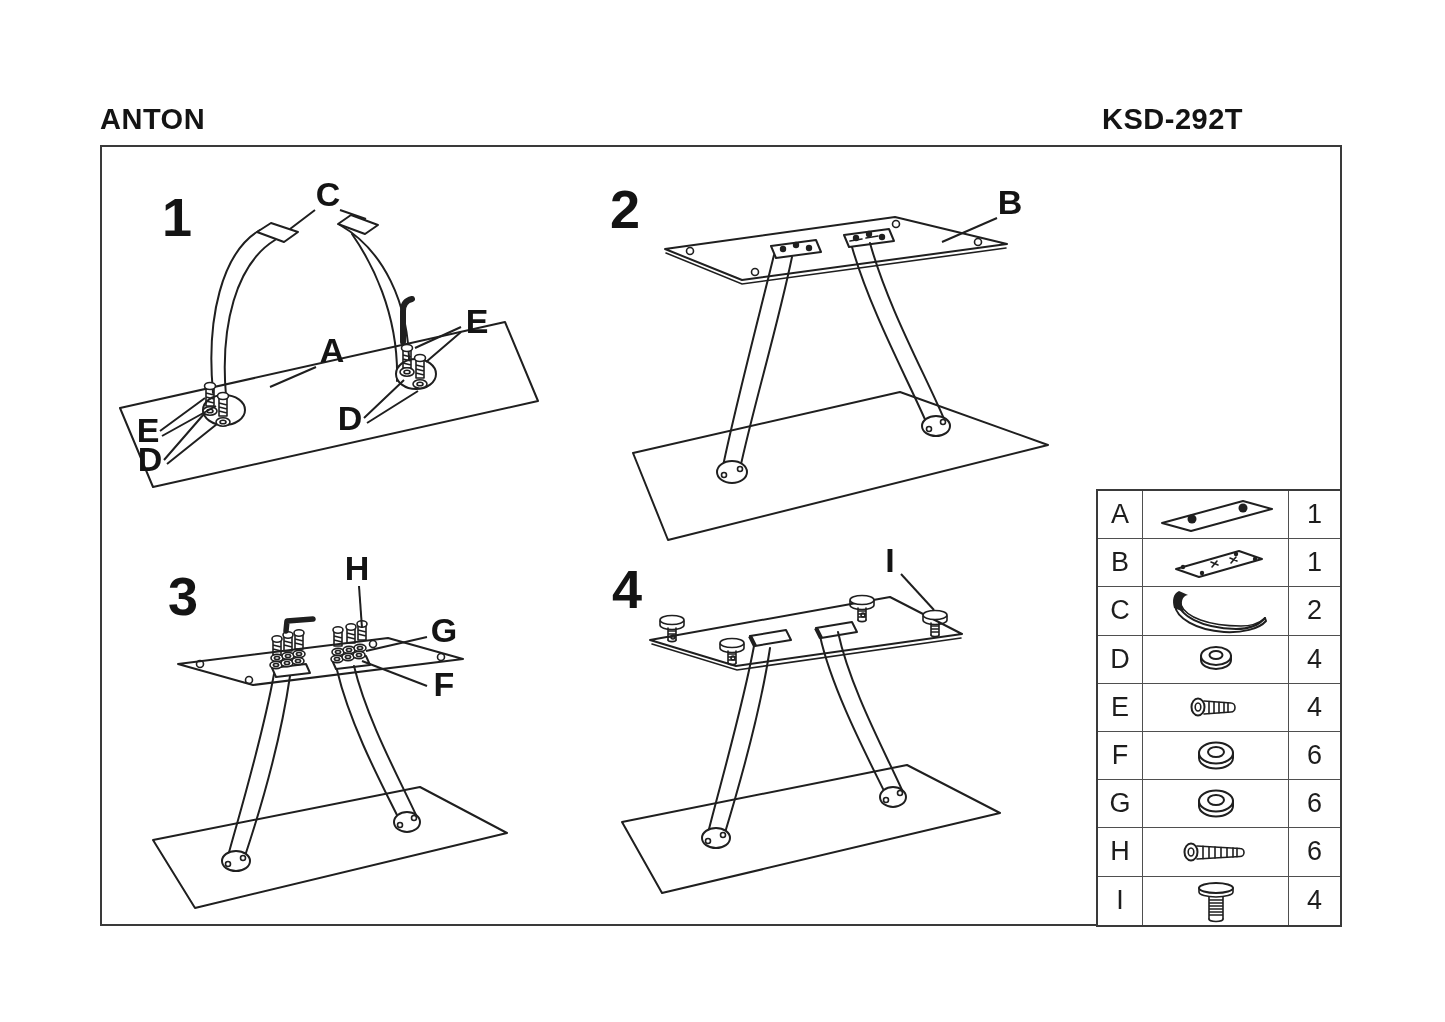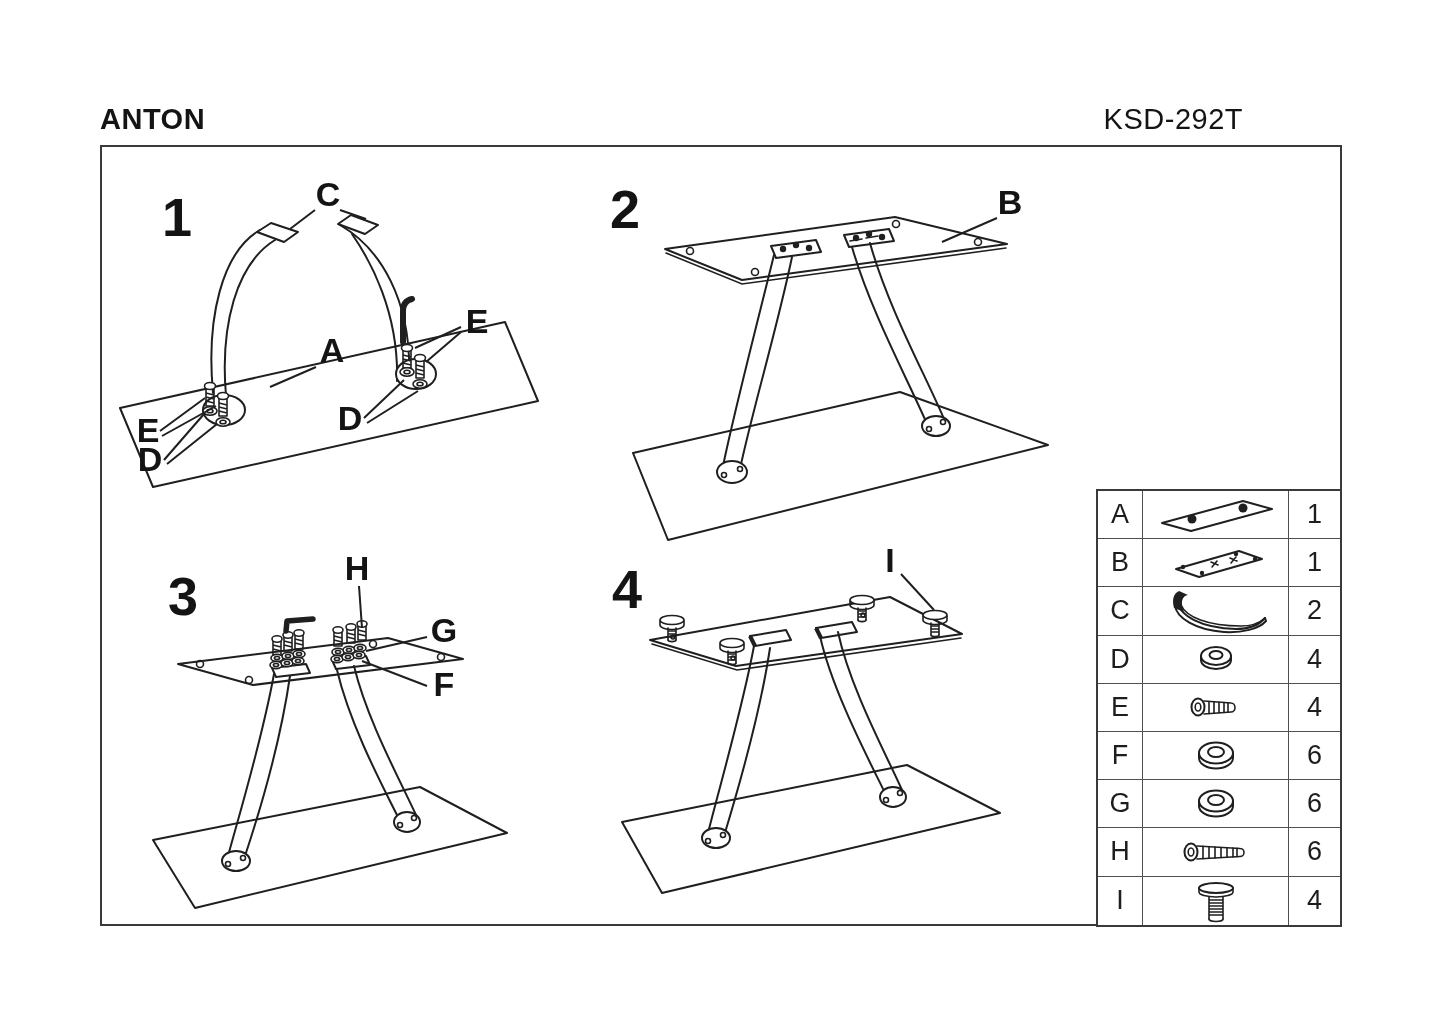--- a/index.html
+++ b/index.html
@@ -1,19 +1,19 @@
 <!DOCTYPE html>
 <html><head>
 <meta charset="utf-8">
 <style>
   html,body{margin:0;padding:0;background:#ffffff;}
   .page{position:relative;width:1346px;height:1022px;background:#ffffff;overflow:hidden;
         font-family:"Liberation Sans", sans-serif;color:#141414;border-radius:25px;}
   .brand{position:absolute;left:100px;top:103px;font-size:29px;font-weight:bold;letter-spacing:.5px;}
-  .code{position:absolute;right:103px;top:103px;font-size:29px;font-weight:normal;letter-spacing:.5px;}
+  .code{position:absolute;right:103px;top:103px;font-size:29px;font-weight:bold;letter-spacing:.5px;}
   .frame{position:absolute;left:100px;top:145px;width:1242px;height:781px;
          border:2px solid #3a3a3a;box-sizing:border-box;}
   svg.step{position:absolute;overflow:visible;}
   .s1{left:110px;top:160px;}
   .s2{left:590px;top:160px;}
   .s3{left:110px;top:540px;}
   .s4{left:590px;top:540px;}
   svg .ln{stroke:#1f1f1f;stroke-width:2;fill:none;stroke-linecap:round;stroke-linejoin:round;}
   svg .thin{stroke:#1f1f1f;stroke-width:1.6;fill:none;stroke-linecap:round;}
   svg .fillw{fill:#ffffff;}

